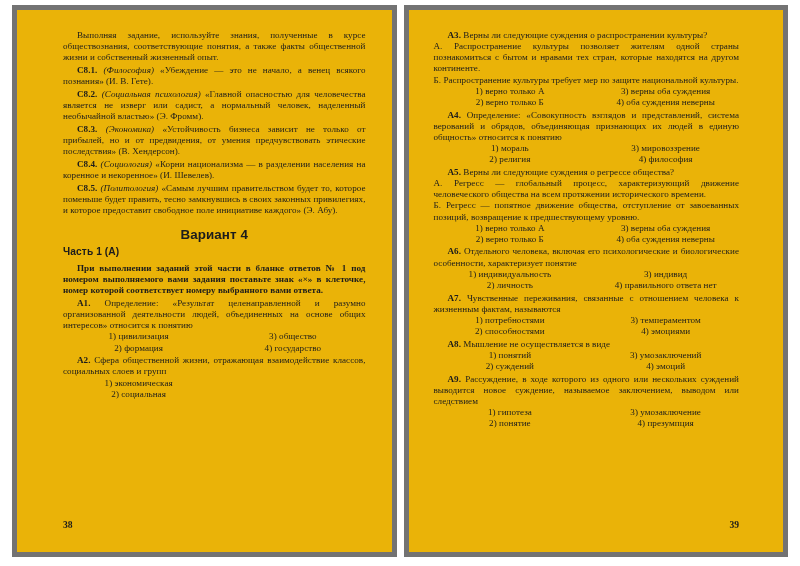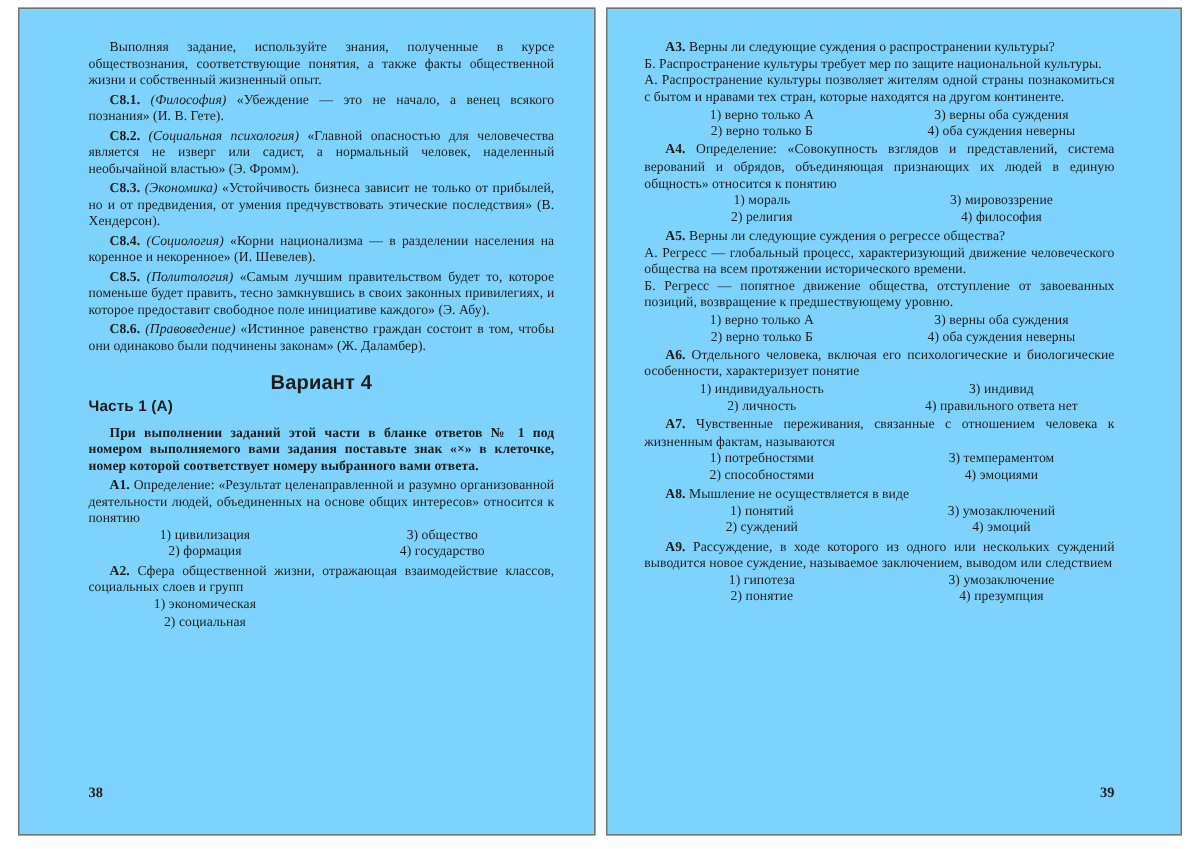--- a/index.html
+++ b/index.html
@@ -19,22 +19,22 @@
     position: relative;
     width: 800px;
     height: 566px;
     background: #ffffff;
     display: flex;
     align-items: stretch;
   }
 
   .page {
     position: relative;
-    background: #7dd3fc;
-    border: 1px solid #737373;
+    background: #eab308;
+    border: 5px solid #737373;
     box-sizing: border-box;
     overflow: hidden;
   }
   .page-left {
     width: 390px;
     margin: 5px 0 9px 12px;
   }
   .page-right {
     width: 390px;
     margin: 5px 12px 9px 7px;
@@ -155,25 +155,20 @@
         <span class="subject">(Социология)</span>
         <span>«Корни национализма — в разделении населения на коренное и некоренное» (И. Шевелев).</span>
       </p>
 
       <p class="indent block">
         <span class="code">С8.5.</span>
         <span class="subject">(Политология)</span>
         <span>«Самым лучшим правительством будет то, которое поменьше будет править, тесно замкнувшись в своих законных привилегиях, и которое предоставит свободное поле инициативе каждого» (Э. Абу).</span>
       </p>
 
-      <p class="indent block">
-        <span class="code">С8.6.</span>
-        <span class="subject">(Правоведение)</span>
-        <span>«Истинное равенство граждан состоит в том, чтобы они одинаково были подчинены законам» (Ж. Даламбер).</span>
-      </p>
 
       <p class="variant-title">Вариант 4</p>
       <p class="part-title">Часть 1 (А)</p>
 
       <p class="indent instruction">При выполнении заданий этой части в бланке ответов № 1 под номером выполняемого вами задания поставьте знак «×» в клеточке, номер которой соответствует номеру выбранного вами ответа.</p>
 
       <p class="indent block">
         <span class="code">А1.</span>
         <span>Определение: «Результат целенаправленной и разумно организованной деятельности людей, объединенных на основе общих интересов» относится к понятию</span>
       </p>
@@ -203,22 +198,22 @@
     <div class="folio folio-left">38</div>
   </div>
 
   <div class="page page-right">
     <div class="page-body">
 
       <p class="indent">
         <span class="code">А3.</span>
         <span>Верны ли следующие суждения о распространении культуры?</span>
       </p>
+      <p class="noindent">А. Распространение культуры позволяет жителям одной страны познакомиться с бытом и нравами тех стран, которые находятся на другом континенте.</p>
       <p class="noindent">Б. Распространение культуры требует мер по защите национальной культуры.</p>
-      <p class="noindent">А. Распространение культуры позволяет жителям одной страны познакомиться с бытом и нравами тех стран, которые находятся на другом континенте.</p>
       <div class="options">
         <div class="opt-col">
           <p class="opt">1) верно только А</p>
           <p class="opt">2) верно только Б</p>
         </div>
         <div class="opt-col opt-col-right">
           <p class="opt">3) верны оба суждения</p>
           <p class="opt">4) оба суждения неверны</p>
         </div>
       </div>

